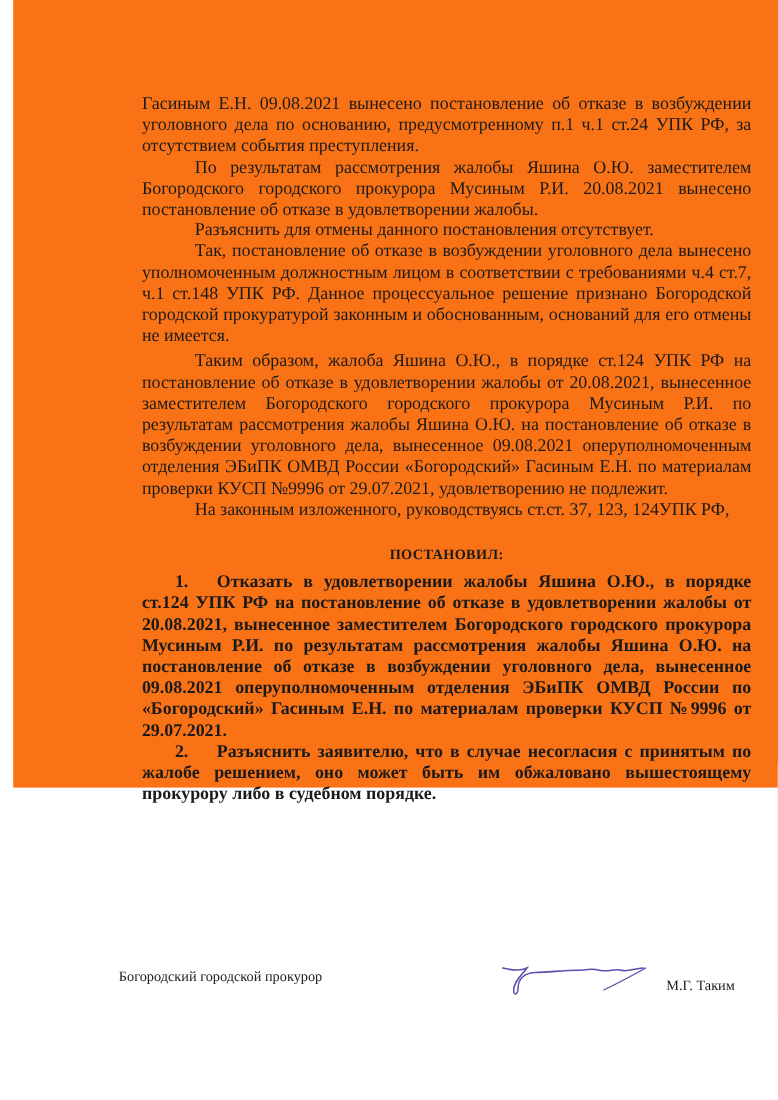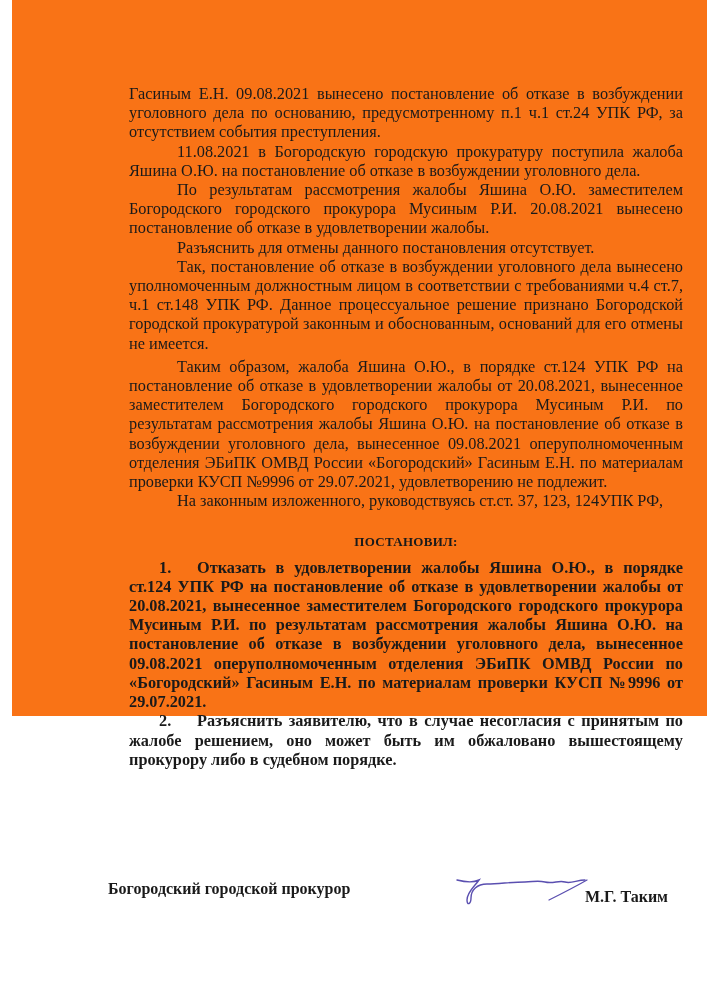--- a/index.html
+++ b/index.html
@@ -58,22 +58,21 @@
       width: 38px;
       text-indent: 0;
     }
     .spacer-sm { height: 2px; }
     .sign-row {
       position: absolute;
       left: 96px;
       top: 876px;
       width: 560px;
       height: 40px;
-      font-size: 16px;
-      font-weight: bold;
+      font-size: 13px;
     }
     .sign-title {
       position: absolute;
       left: 0;
       top: 4px;
     }
     .sign-name {
       position: absolute;
       right: 0;
       top: 12px;
@@ -85,21 +84,20 @@
       width: 140px;
       height: 40px;
     }
   </style>
 </head>
 <body>
 
 <div class="page">
   <div class="content">
     <p class="para">Гасиным Е.Н. 09.08.2021 вынесено постановление об отказе в возбуждении уголовного дела по основанию, предусмотренному п.1 ч.1 ст.24 УПК РФ, за отсутствием события преступления.</p>
-    <p class="para indent">11.08.2021 в Богородскую городскую прокуратуру поступила жалоба Яшина О.Ю. на постановление об отказе в возбуждении уголовного дела.</p>
     <p class="para indent">По результатам рассмотрения жалобы Яшина О.Ю. заместителем Богородского городского прокурора Мусиным Р.И. 20.08.2021 вынесено постановление об отказе в удовлетворении жалобы.</p>
     <p class="para indent">Разъяснить для отмены данного постановления отсутствует.</p>
     <p class="para indent">Так, постановление об отказе в возбуждении уголовного дела вынесено уполномоченным должностным лицом в соответствии с требованиями ч.4 ст.7, ч.1 ст.148 УПК РФ. Данное процессуальное решение признано Богородской городской прокуратурой законным и обоснованным, оснований для его отмены не имеется.</p>
     <div class="spacer-sm"></div>
     <div class="spacer-sm"></div>
     <p class="para indent">Таким образом, жалоба Яшина О.Ю., в порядке ст.124 УПК РФ на постановление об отказе в удовлетворении жалобы от 20.08.2021, вынесенное заместителем Богородского городского прокурора Мусиным Р.И. по результатам рассмотрения жалобы Яшина О.Ю. на постановление об отказе в возбуждении уголовного дела, вынесенное 09.08.2021 оперуполномоченным отделения ЭБиПК ОМВД России «Богородский» Гасиным Е.Н. по материалам проверки КУСП №9996 от 29.07.2021, удовлетворению не подлежит.</p>
     <p class="para indent">На законным изложенного, руководствуясь ст.ст. 37, 123, 124УПК РФ,</p>
 
     <div class="heading">ПОСТАНОВИЛ:</div>
 

